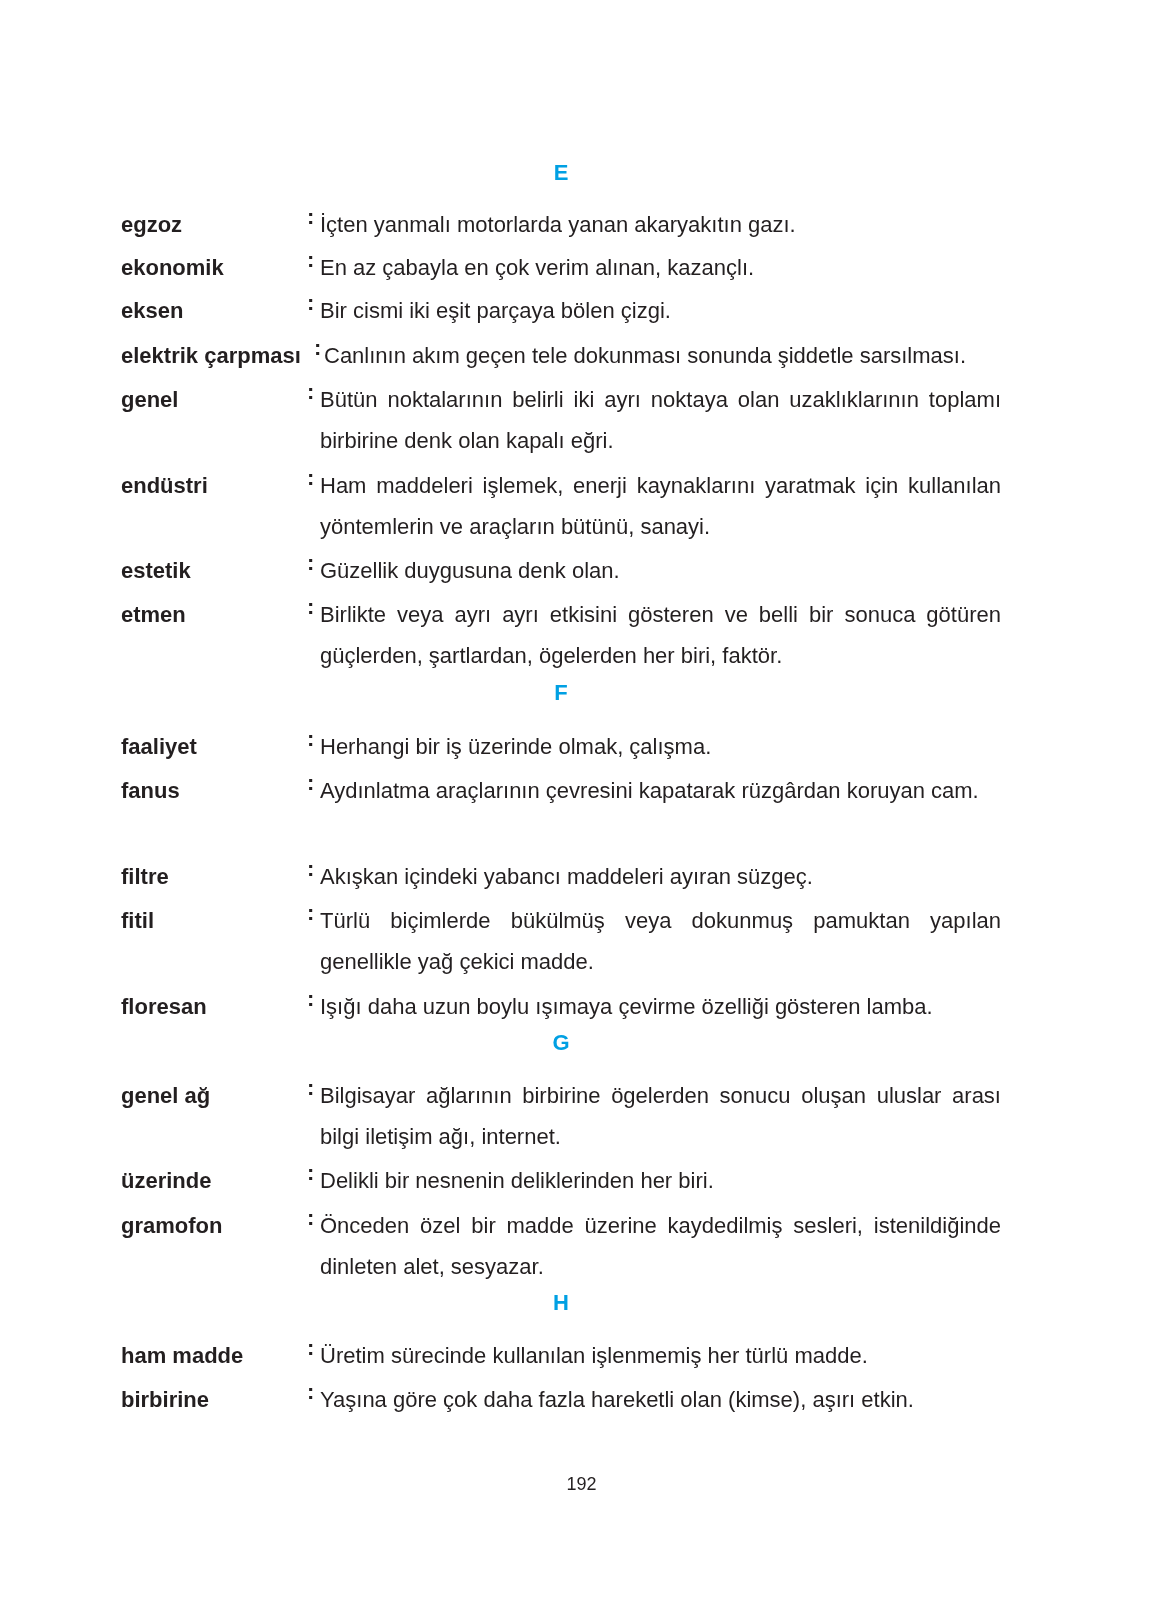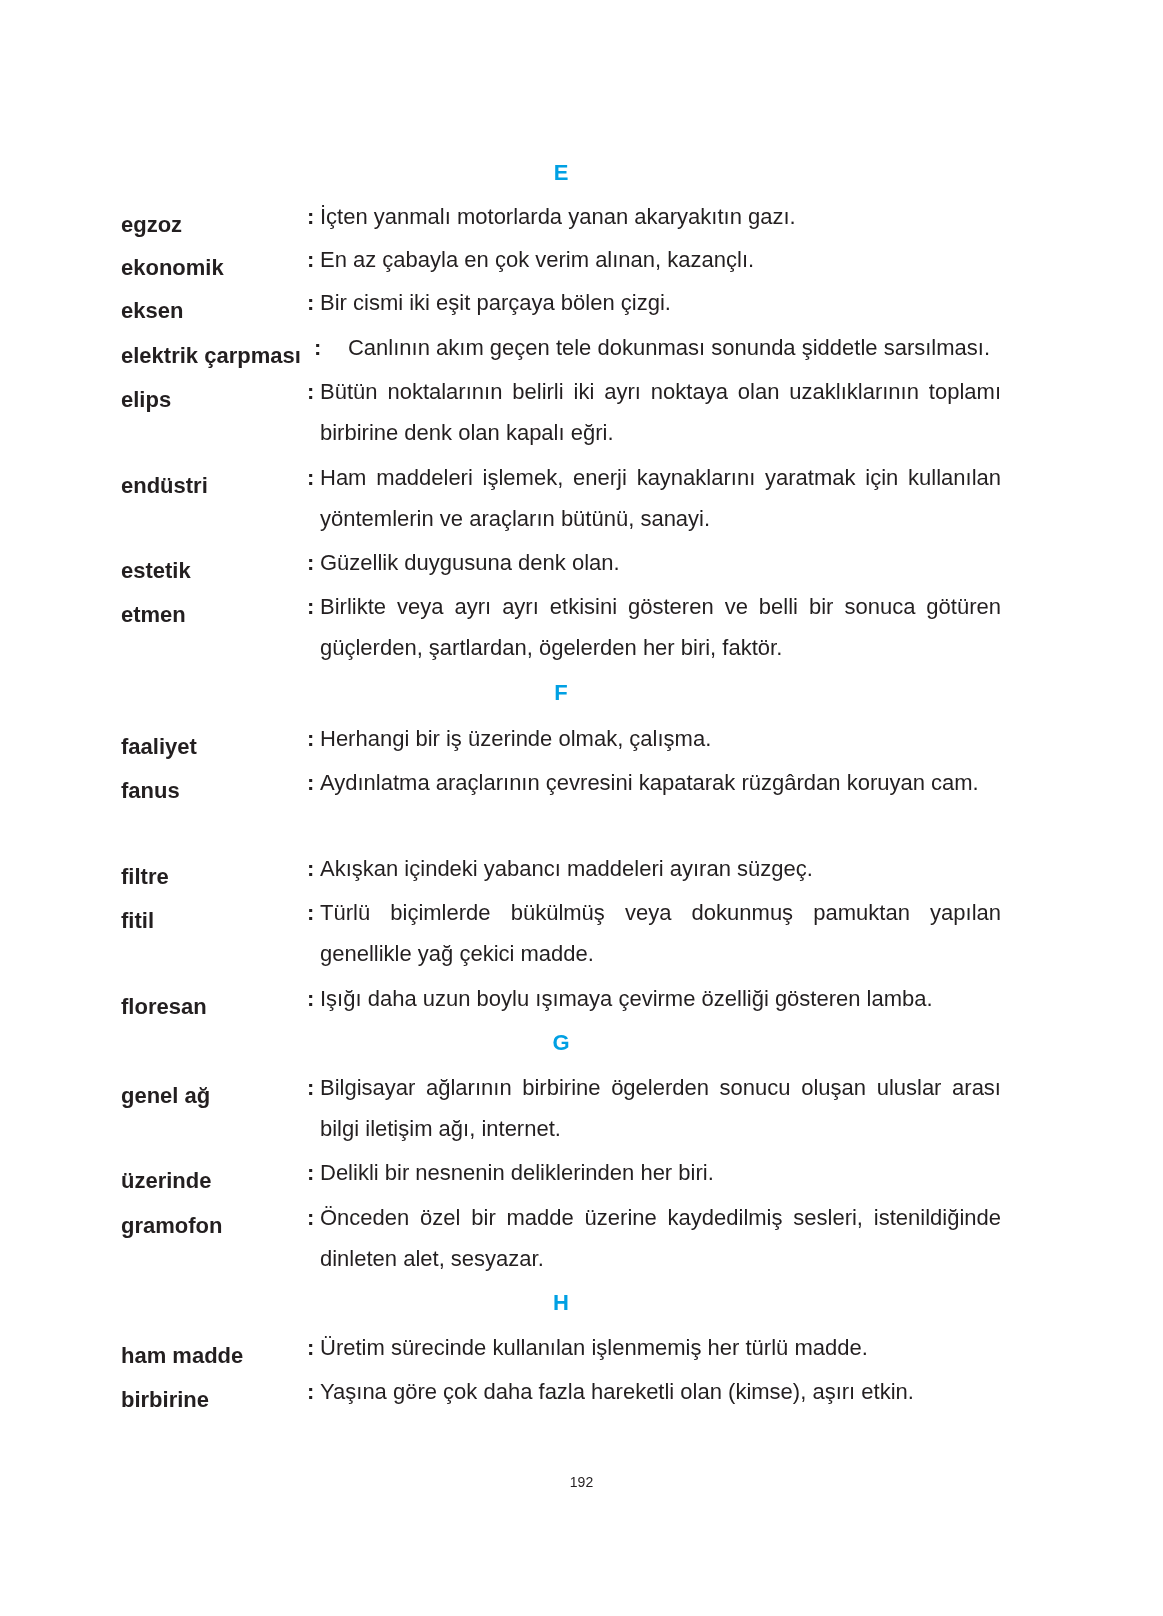--- a/index.html
+++ b/index.html
@@ -5,23 +5,23 @@
   html, body { margin: 0; padding: 0; background: #ffffff; }
   body { width: 1163px; height: 1616px; position: relative; overflow: hidden;
          font-family: "Liberation Sans", "DejaVu Sans", sans-serif; color: #231f20; }
   .page { position: absolute; left: 121px; top: 158px; width: 880px; }
   .letter { position: absolute; left: 0; width: 880px; text-align: center;
             font-weight: bold; font-size: 22px; color: #00a0e3; line-height: 30px; }
   .entry { position: absolute; left: 0; width: 880px; font-size: 22px; line-height: 41px; }
   .term { position: absolute; left: 0; top: 8px; font-weight: bold; white-space: nowrap; }
   .defwrap { position: absolute; left: 186px; top: 0; width: 694px; }
   .colon { font-weight: bold; position: absolute; left: 0; top: 0; }
-  .def { display: block; padding-left: 13px; text-align: justify; }
+  .def { display: block; padding-left: 13px; text-align: justify; margin-top: 8px; }
   .pagenum { position: absolute; left: 0; width: 1163px; top: 1474px; text-align: center;
-             font-size: 14px; color: #231f20; }
+             font-size: 18px; color: #231f20; }
 </style>
 </head>
 <body>
 
 <div class="page">
 
   <div class="letter" style="top:0px">E</div>
 
   <div class="entry" style="top:38px">
     <span class="term">egzoz</span>
@@ -44,26 +44,26 @@
     <div class="defwrap">
         <span class="colon">:</span>
         <span class="def">Bir cismi iki eşit parçaya bölen çizgi.</span>
       </div>
   </div>
 
   <div class="entry" style="top:169px">
     <span class="term">elektrik çarpması</span>
     <div class="defwrap" style="left:193px;width:700px;">
         <span class="colon">:</span>
-        <span class="def" style="padding-left:10px;white-space:nowrap;text-align:center;">Canlının akım geçen tele dokunması sonunda şiddetle sarsılması.</span>
+        <span class="def" style="padding-left:10px;white-space:nowrap;text-align:left;">Canlının akım geçen tele dokunması sonunda şiddetle sarsılması.</span>
       </div>
   </div>
 
   <div class="entry" style="top:213px">
-    <span class="term">elips</span>
+    <span class="term">genel</span>
     <div class="defwrap">
         <span class="colon">:</span>
         <span class="def">Bütün noktalarının belirli iki ayrı noktaya olan uzaklıklarının toplamı birbirine denk olan kapalı eğri.</span>
       </div>
   </div>
 
   <div class="entry" style="top:299px">
     <span class="term">endüstri</span>
     <div class="defwrap">
         <span class="colon">:</span>

